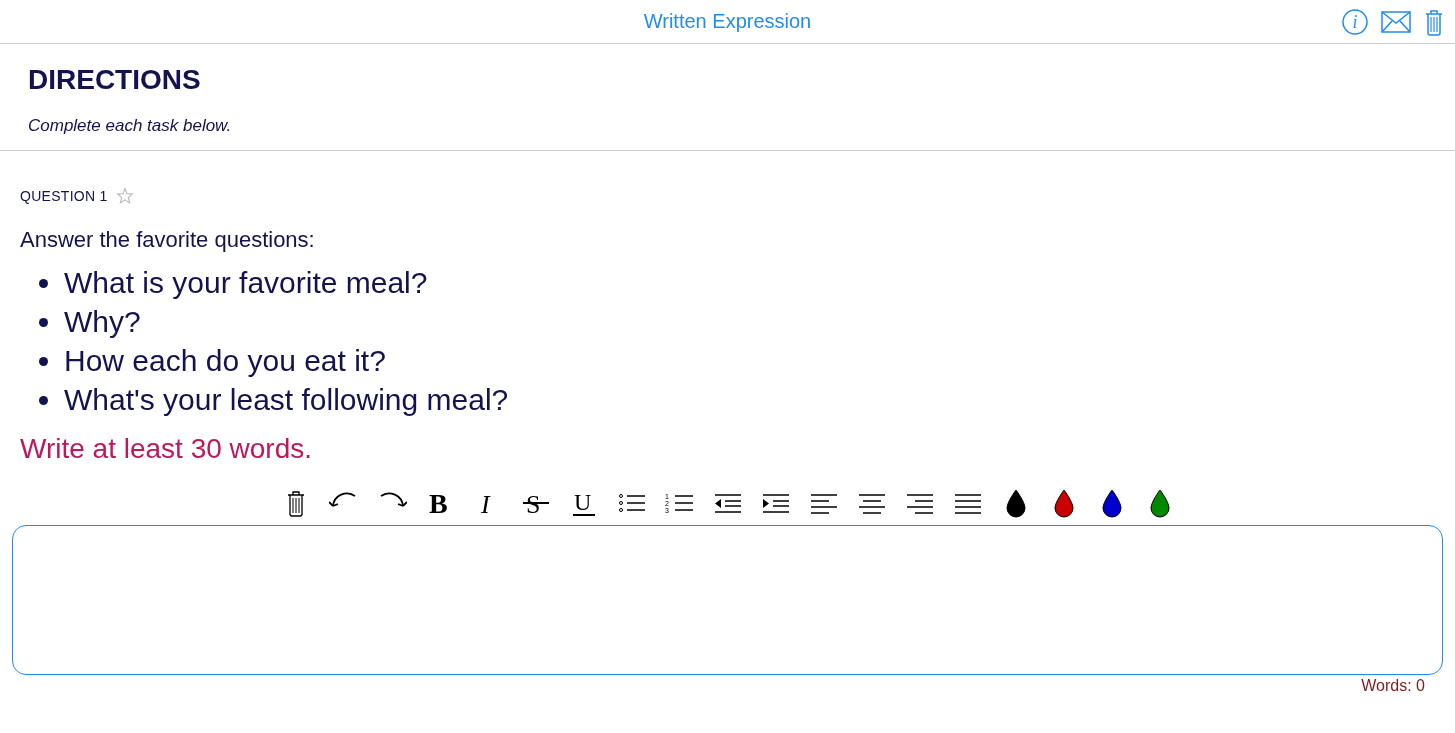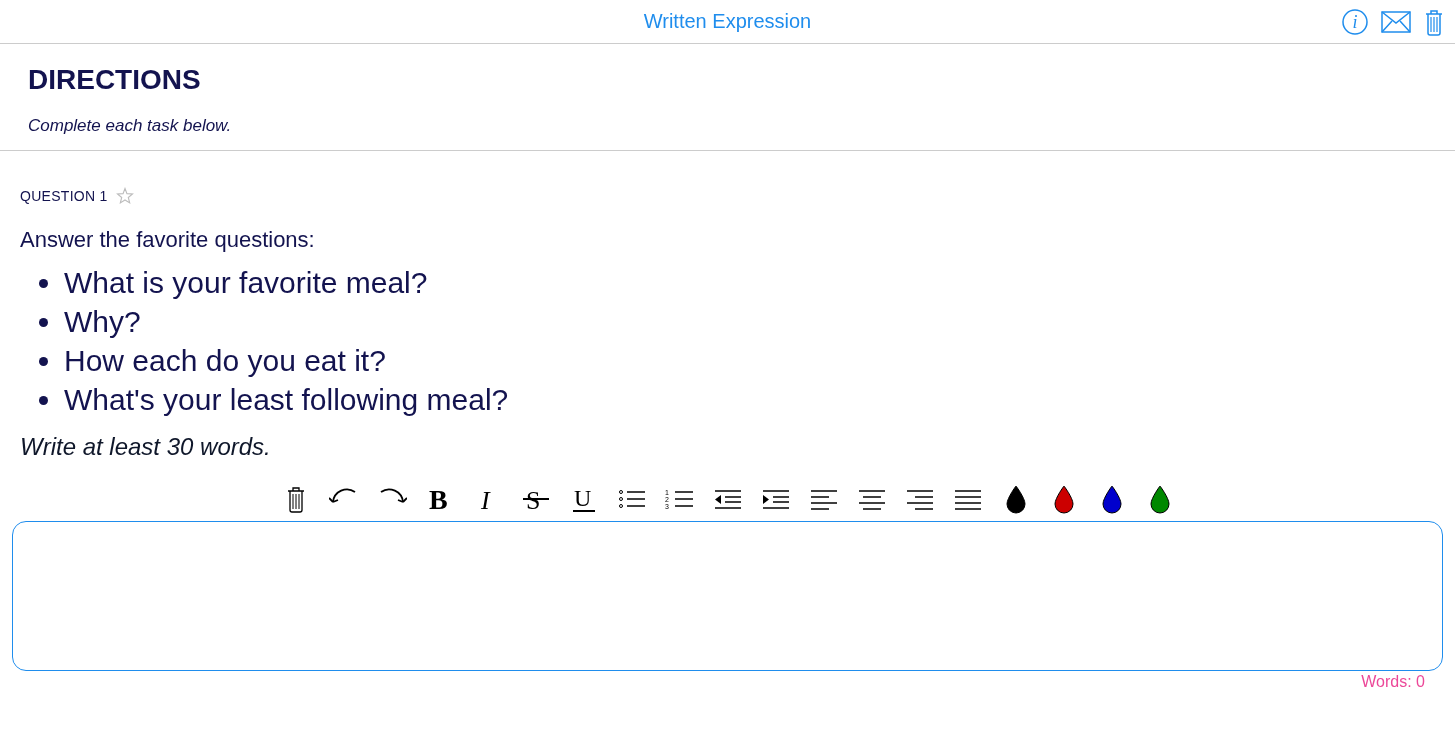--- a/index.html
+++ b/index.html
@@ -71,23 +71,22 @@
     margin: 6px 0 14px 26px;
     padding: 0 0 0 18px;
   }
   ul.qlist li {
     font-size: 30px;
     color: #13134f;
     margin: 0;
     line-height: 1.3;
   }
   .instruction {
-    font-size: 24px;
-    font-style: italic;
-    color: #0f172a;
+    font-size: 28px;
+    color: #be185d;
     margin: 8px 0 0 0;
   }
 
   .editor-wrap {
     padding: 12px 12px 6px 12px;
   }
   .toolbar {
     display: flex;
     justify-content: center;
     align-items: center;
@@ -112,21 +111,21 @@
     min-height: 150px;
     border: 1.5px solid #1f8ded;
     border-radius: 14px;
     background: #fff;
     padding: 10px;
     outline: none;
   }
   .wordcount {
     text-align: right;
     font-size: 16px;
-    color: #ec4899;
+    color: #7f1d1d;
     padding: 2px 18px 0 0;
   }
 </style>
 </head>
 <body>
 
 <div class="topbar">
   <div class="title">Written Expression</div>
   <div class="actions">
     <span class="icon-btn">

